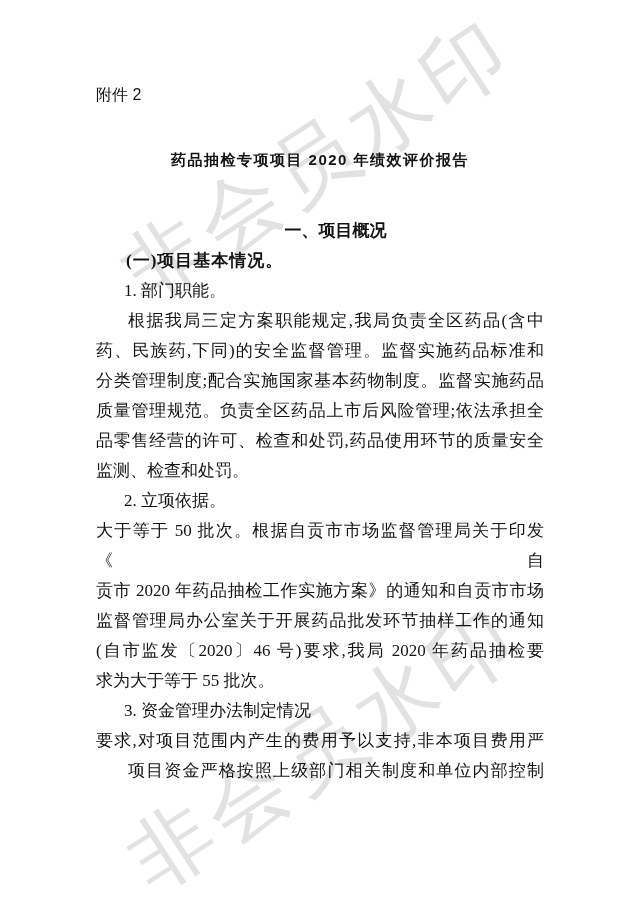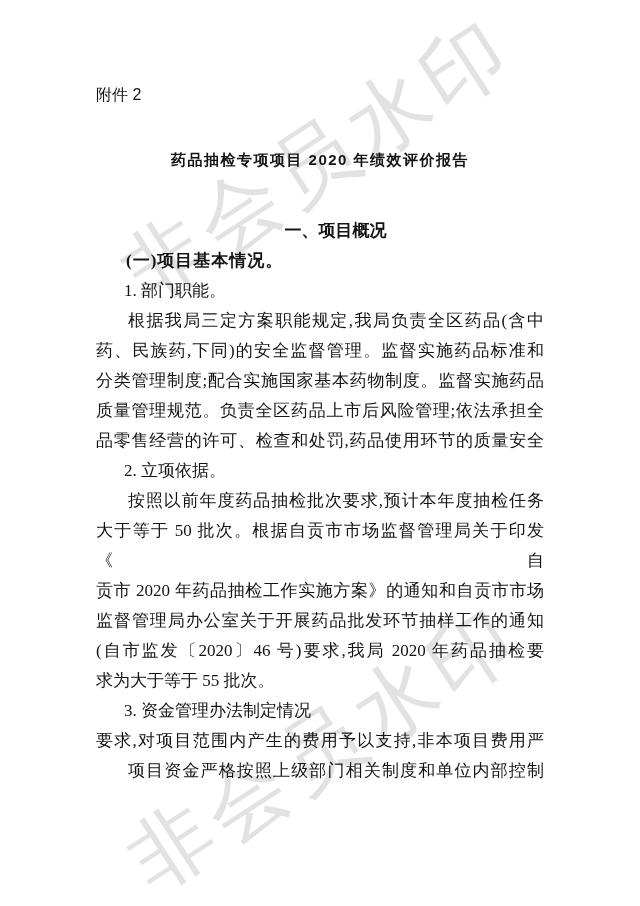--- a/index.html
+++ b/index.html
@@ -88,23 +88,23 @@
 
     <div class="line h1">一、项目概况</div>
     <div class="line h2">(一)项目基本情况。</div>
 
     <div class="line sub">1. 部门职能。</div>
     <div class="line jf first">根据我局三定方案职能规定,我局负责全区药品(含中</div>
     <div class="line jf">药、民族药,下同)的安全监督管理。监督实施药品标准和</div>
     <div class="line jf">分类管理制度;配合实施国家基本药物制度。监督实施药品</div>
     <div class="line jf">质量管理规范。负责全区药品上市后风险管理;依法承担全</div>
     <div class="line jf">品零售经营的许可、检查和处罚,药品使用环节的质量安全</div>
+    <div class="line">监测、检查和处罚。</div>
 
     <div class="line sub">2. 立项依据。</div>
-    <div class="line jf first">按照以前年度药品抽检批次要求,预计本年度抽检任务</div>
     <div class="line jf">大于等于 50 批次。根据自贡市市场监督管理局关于印发《自</div>
     <div class="line jf">贡市 2020 年药品抽检工作实施方案》的通知和自贡市市场</div>
     <div class="line jf">监督管理局办公室关于开展药品批发环节抽样工作的通知</div>
     <div class="line jf">(自市监发〔2020〕46 号)要求,我局 2020 年药品抽检要</div>
     <div class="line">求为大于等于 55 批次。</div>
 
     <div class="line sub">3. 资金管理办法制定情况</div>
     <div class="line jf">要求,对项目范围内产生的费用予以支持,非本项目费用严</div>
     <div class="line jf first">项目资金严格按照上级部门相关制度和单位内部控制</div>
   </div>

